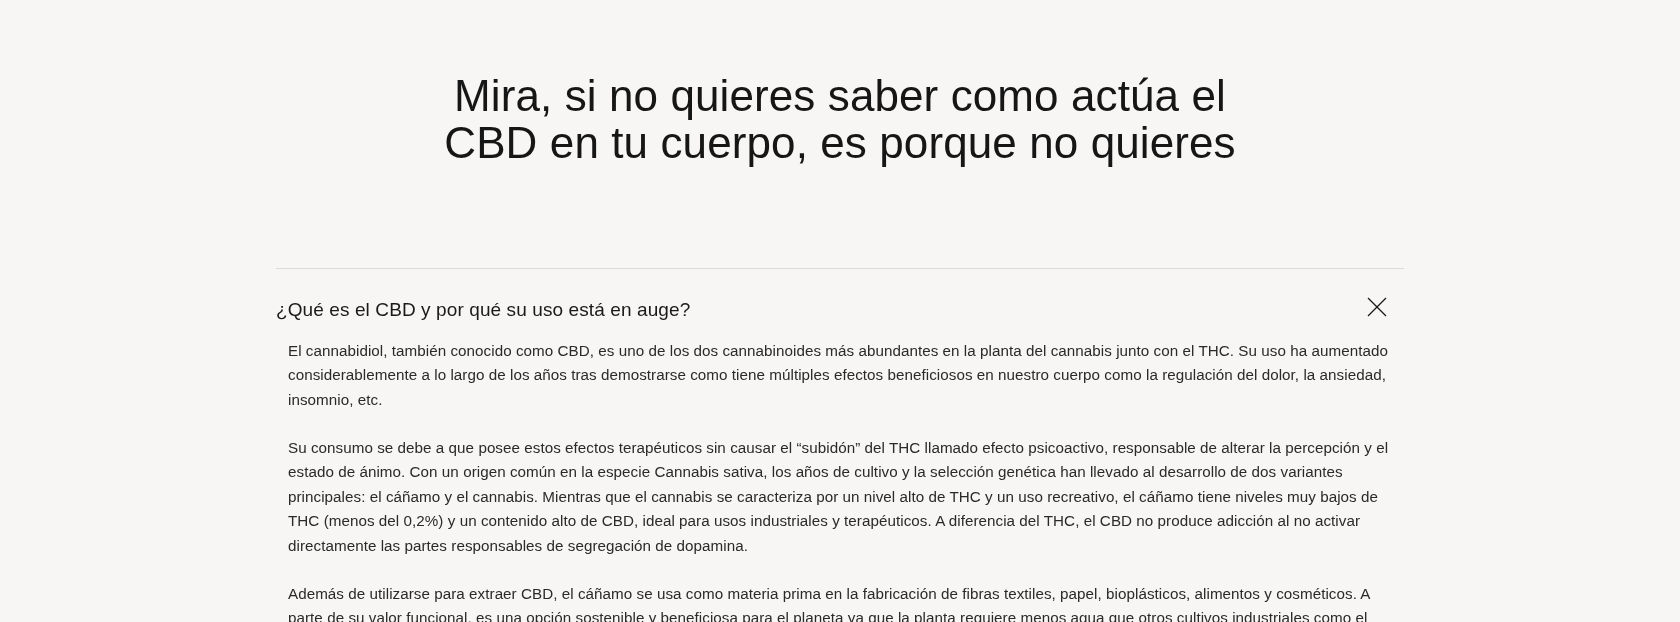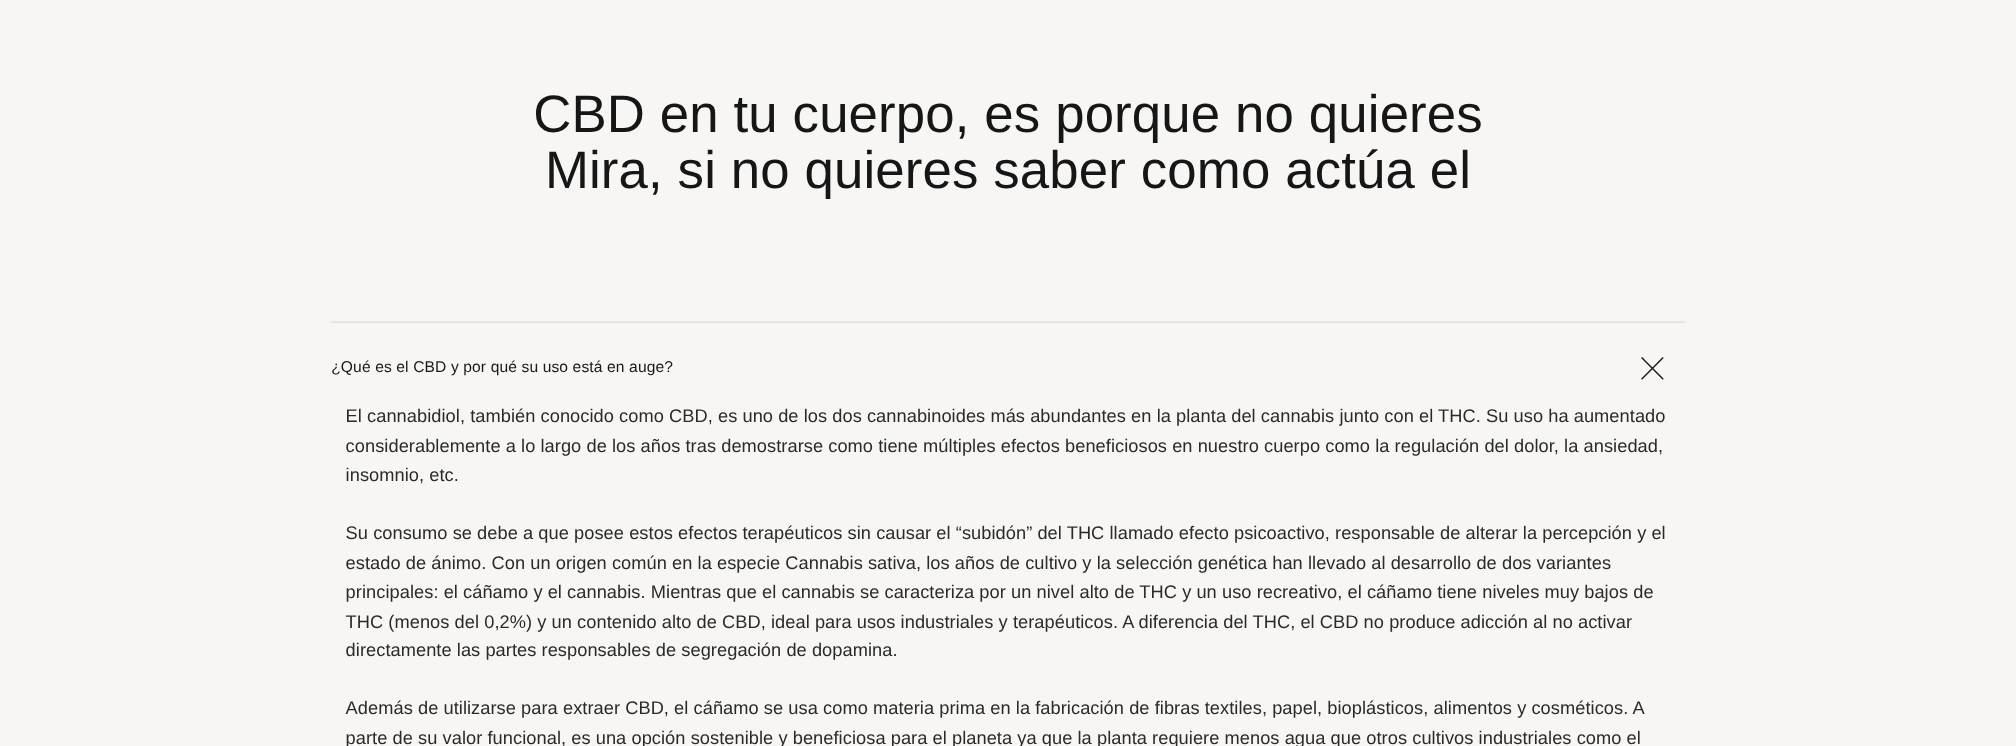--- a/index.html
+++ b/index.html
@@ -50,21 +50,21 @@
   }
 
   .acc-header {
     display: flex;
     align-items: flex-start;
     justify-content: space-between;
     padding-top: 29px;
   }
 
   .acc-question {
-    font-size: 13px;
+    font-size: 19px;
     line-height: 1.3;
     color: #1a1a1a;
     letter-spacing: 0.1px;
     font-weight: 400;
   }
 
   .close-btn {
     width: 26px;
     height: 26px;
     margin-top: -4px;
@@ -91,22 +91,22 @@
   }
   .acc-body p:last-child { margin-bottom: 0; }
 </style>
 </head>
 <body>
 
 <div class="page">
 
   <div class="hero">
     <h1 class="hero-title">
+      <span class="line">Mira, si no quieres saber como actúa el</span>
       <span class="line">CBD en tu cuerpo, es porque no quieres</span>
-      <span class="line">Mira, si no quieres saber como actúa el</span>
     </h1>
   </div>
 
   <div class="accordion">
 
     <div class="acc-header">
       <div class="acc-question">¿Qué es el CBD y por qué su uso está en auge?</div>
       <div class="close-btn">
         <svg width="22" height="22" viewBox="0 0 22 22" aria-hidden="true">
           <line x1="2" y1="2" x2="20" y2="20" stroke="#1a1a1a" stroke-width="1.2"></line>

